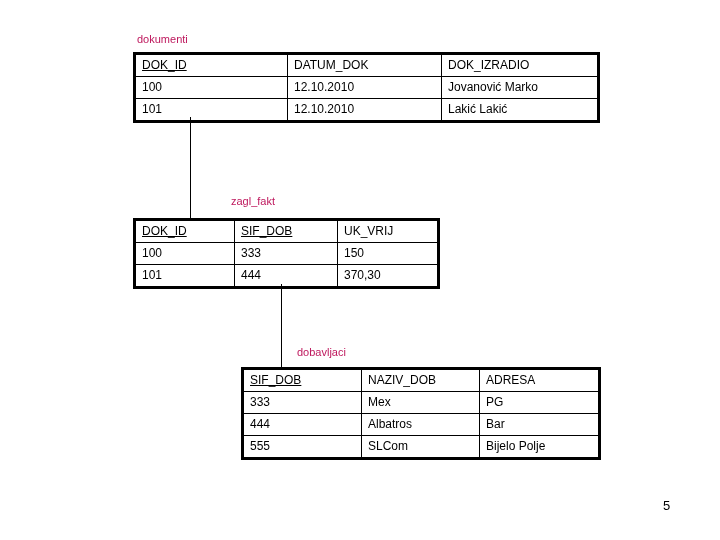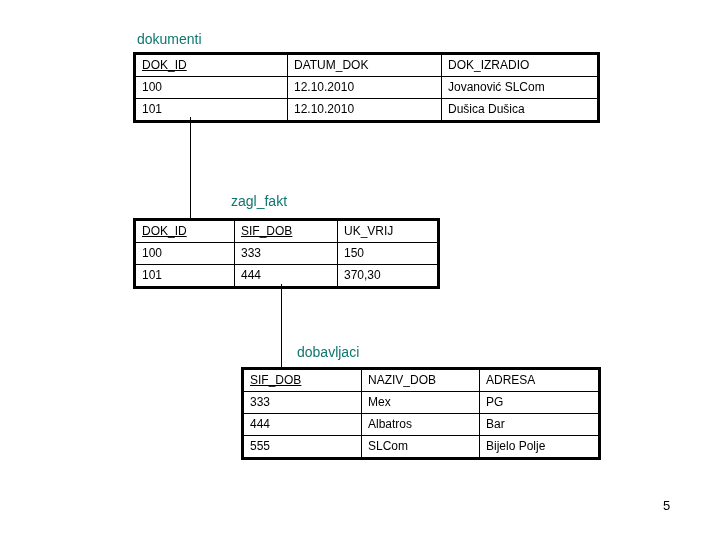--- a/index.html
+++ b/index.html
@@ -21,23 +21,23 @@
     inset: 0;
     background: #ffffff;
   }
 
   
   .entity {
     position: absolute;
   }
   .entity-label {
     position: absolute;
-    font-size: 14px;
+    font-size: 11px;
     line-height: 14px;
-    color: #0f766e;
+    color: #be185d;
     white-space: nowrap;
   }
   table.er-table {
     border-collapse: collapse;
     table-layout: fixed;
     border: 3px solid #000000;
     background: #ffffff;
   }
   table.er-table td {
     border: 1px solid #000000;
@@ -84,26 +84,26 @@
       </colgroup>
       <tbody>
         <tr>
           <td class="key"><span class="keytext">DOK_ID</span></td>
           <td>DATUM_DOK</td>
           <td>DOK_IZRADIO</td>
         </tr>
         <tr>
           <td>100</td>
           <td>12.10.2010</td>
-          <td>Jovanović SLCom</td>
+          <td>Jovanović Marko</td>
         </tr>
         <tr>
           <td>101</td>
           <td>12.10.2010</td>
-          <td>Dušica Dušica</td>
+          <td>Lakić Lakić</td>
         </tr>
       </tbody>
     </table>
   </div>
 
   <div class="connector" style="left:190px; top:117px; height:102px;"></div>
 
   <div class="entity" style="left:133px; top:194px;">
     <div class="entity-label" style="left:72px; top:0px;margin-left:26px;">zagl_fakt</div>
     <table class="er-table" style="position:absolute; left:0px; top:24px; width:304px;">

